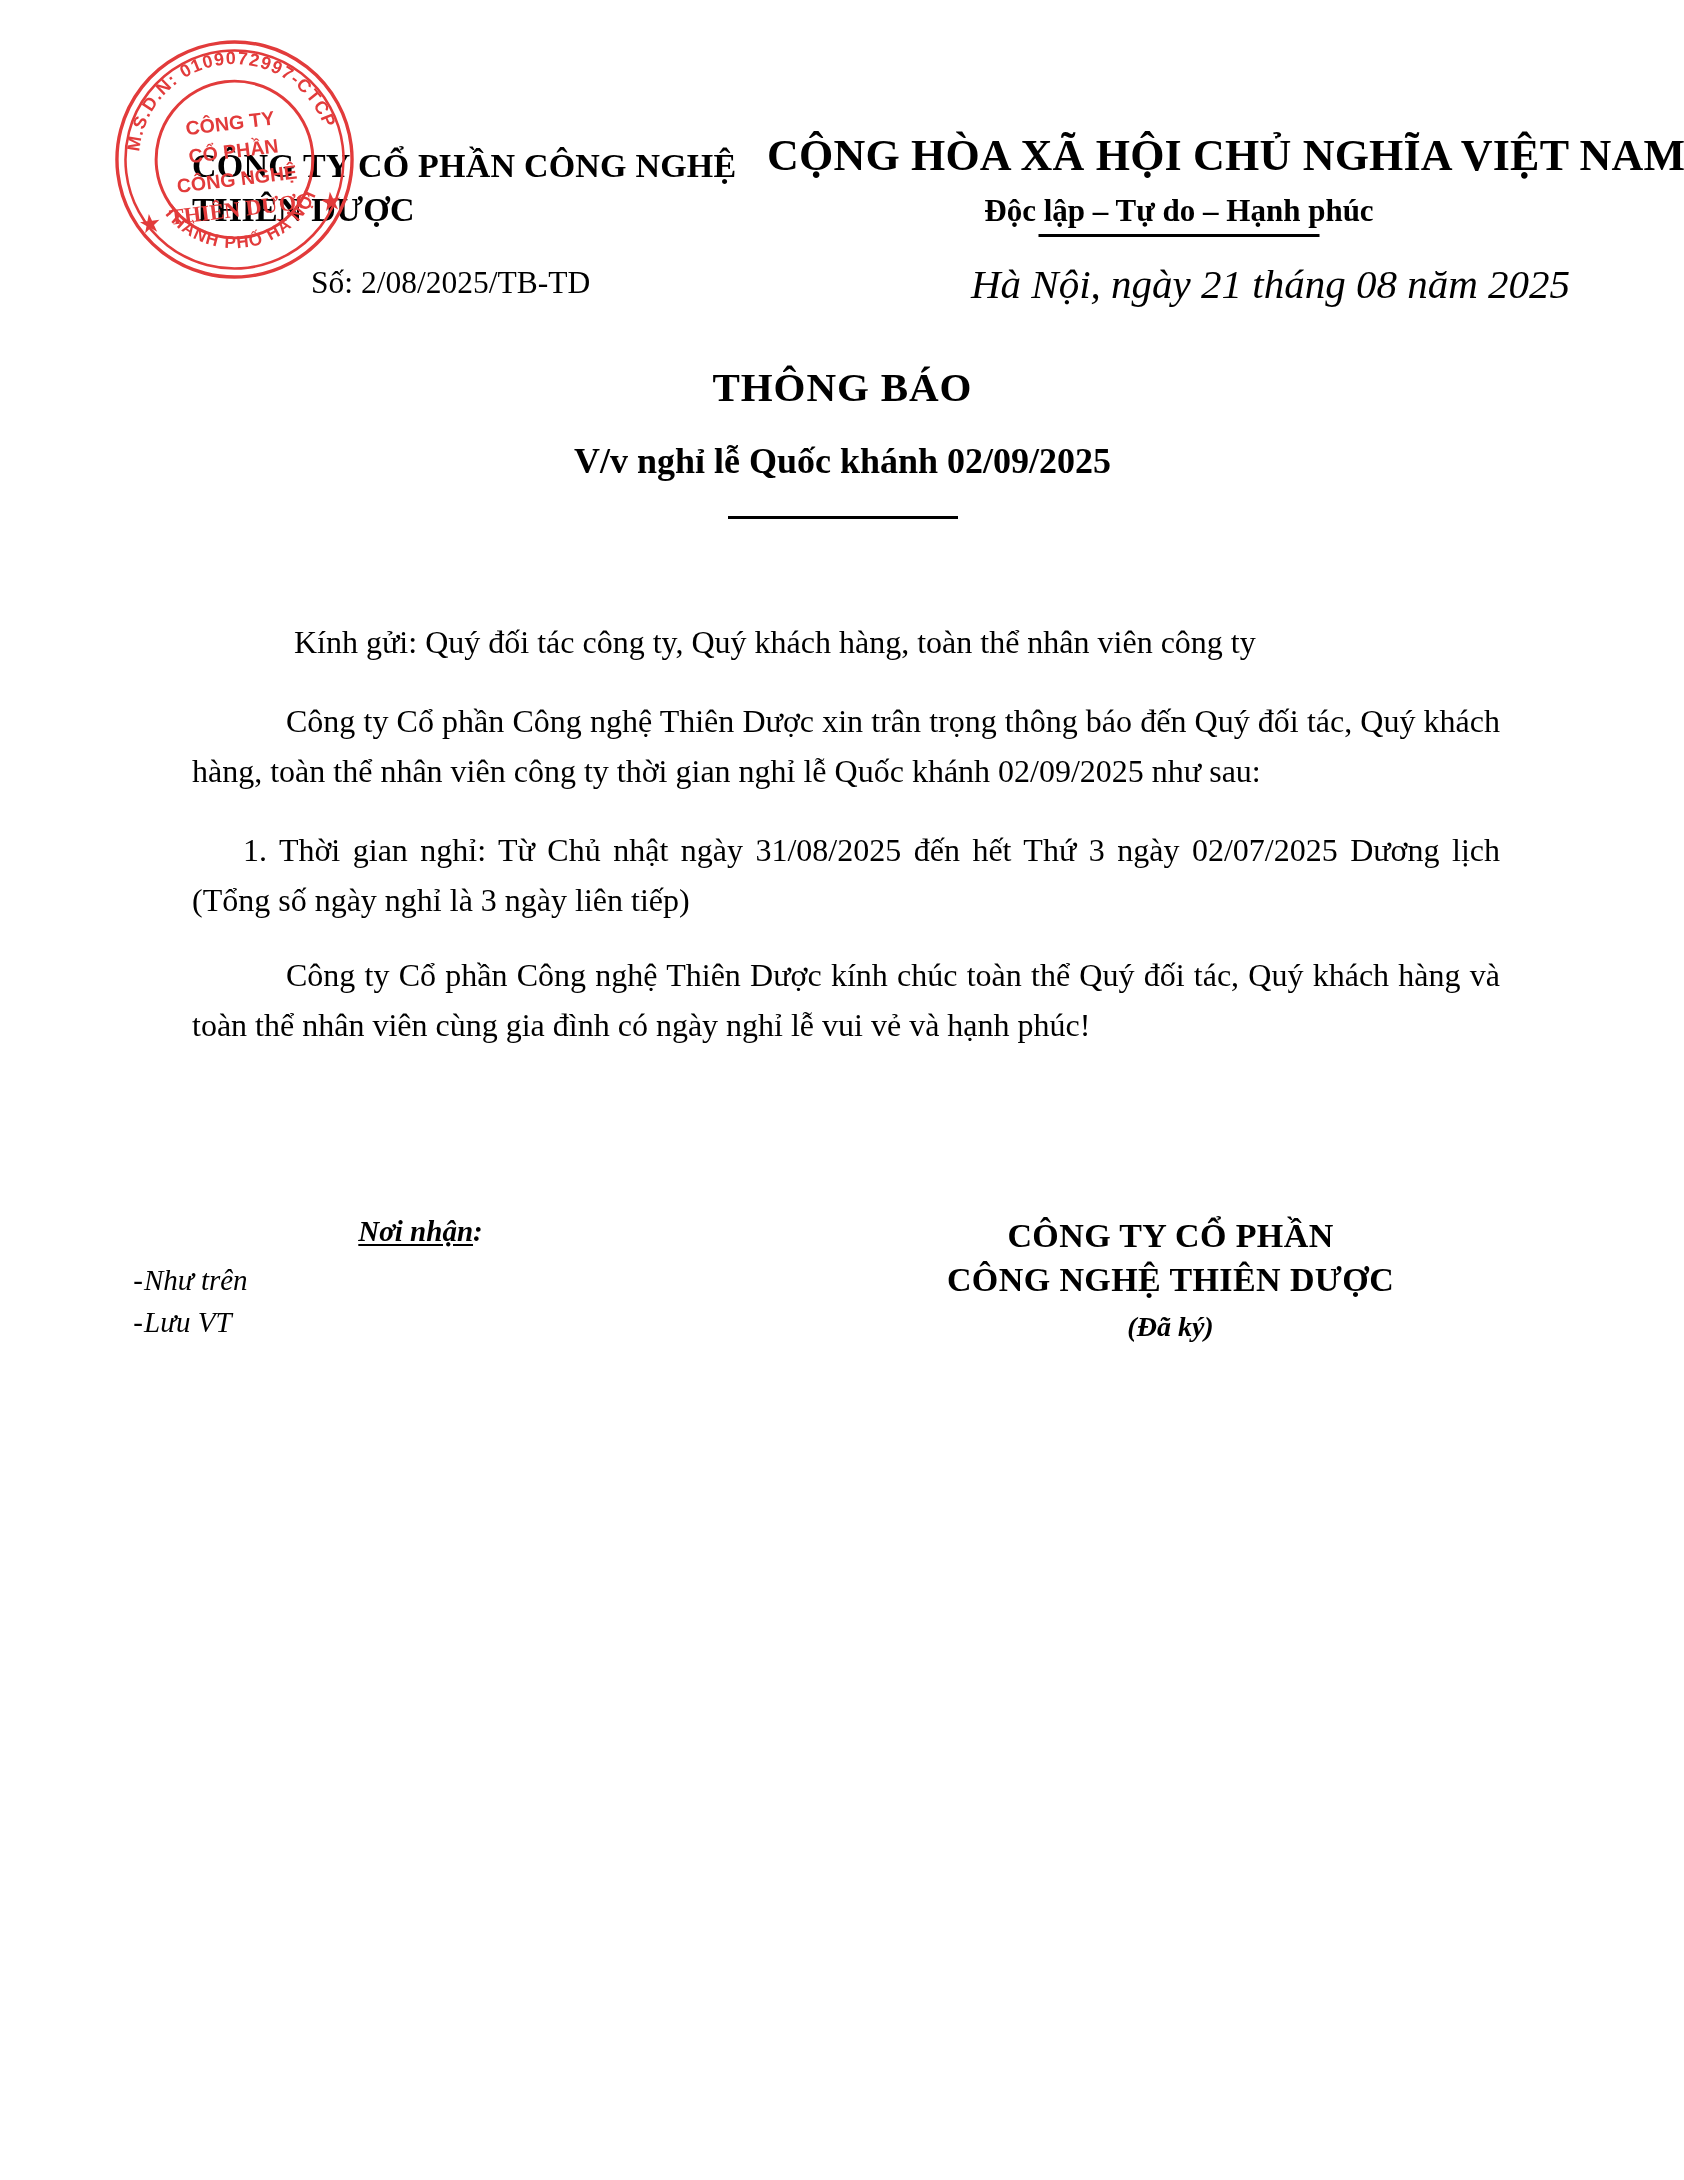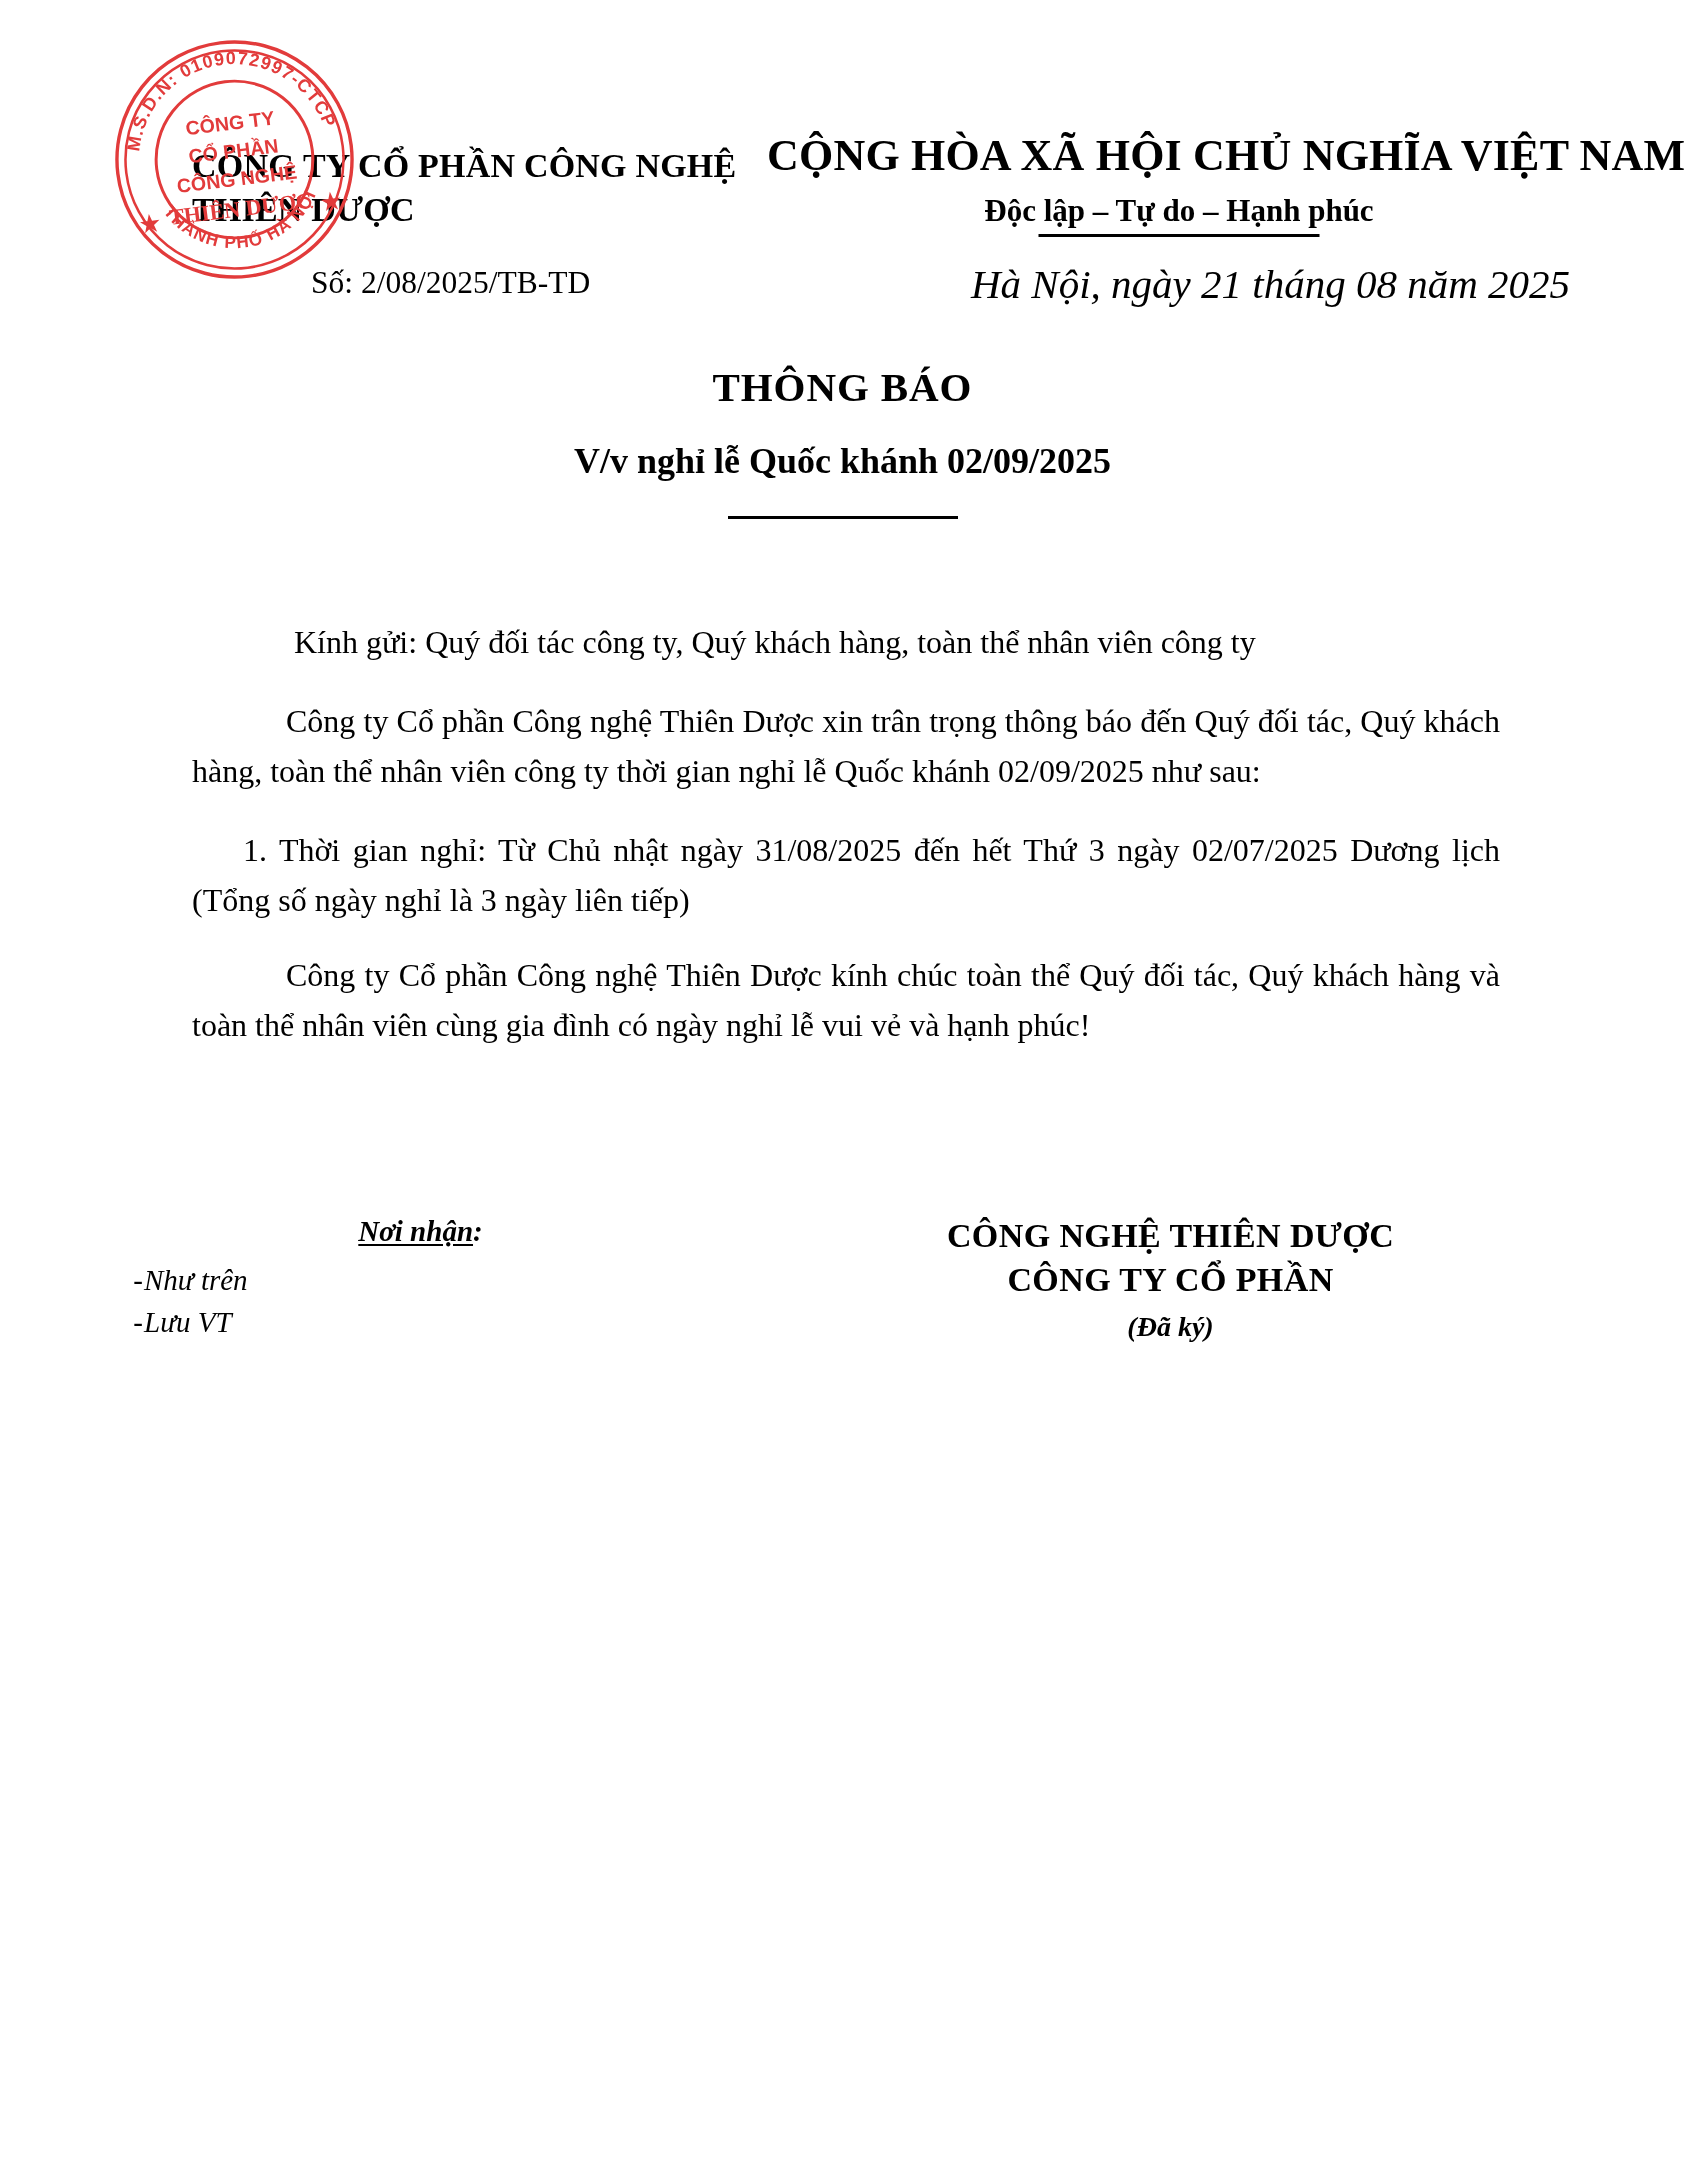--- a/index.html
+++ b/index.html
@@ -296,20 +296,20 @@
           <span class="recipient-dash">-</span>
           <span>Như trên</span>
         </li>
         <li>
           <span class="recipient-dash">-</span>
           <span>Lưu VT</span>
         </li>
       </ul>
     </div>
     <div class="signature">
+      <div class="sig-line">CÔNG TY CỔ PHẦN</div>
       <div class="sig-line">CÔNG NGHỆ THIÊN DƯỢC</div>
-      <div class="sig-line">CÔNG TY CỔ PHẦN</div>
       <div class="sig-signed">(Đã ký)</div>
     </div>
   </div>
 
 </div>
 
 
 </body></html>

